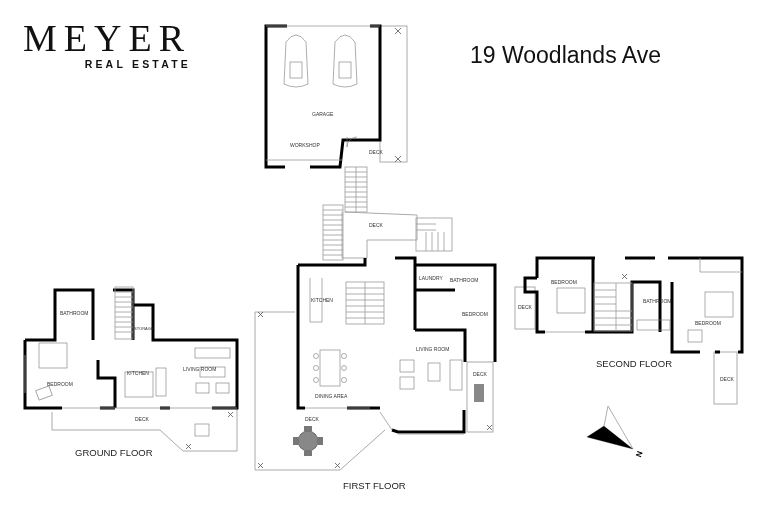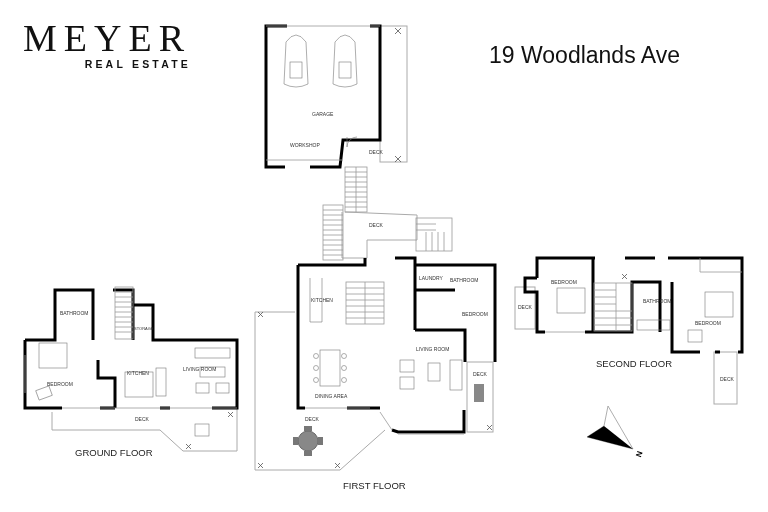--- a/index.html
+++ b/index.html
@@ -1,20 +1,20 @@
 <!DOCTYPE html>
 <html><head>
 <meta charset="utf-8">
 <style>
   html, body { margin:0; padding:0; background:#ffffff; }
   body { width:768px; height:512px; position:relative; overflow:hidden; font-family:"Liberation Sans", sans-serif; color:#111; }
   .logo { position:absolute; left:16px; top:18px; width:175px; text-align:right; }
   .logo-name { font-family:"Liberation Serif", serif; font-size:38px; letter-spacing:7px; line-height:40px; color:#111; margin-left:4px; }
   .logo-sub { font-family:"Liberation Sans", sans-serif; font-size:10.5px; letter-spacing:3.2px; margin-top:0; color:#111; font-weight:bold; }
-  .address { position:absolute; left:470px; top:40px; width:210px; text-align:right; font-size:23px; line-height:30px; color:#111; }
+  .address { position:absolute; left:470px; top:40px; width:210px; text-align:left; font-size:23px; line-height:30px; color:#111; }
   svg.plan { position:absolute; left:0; top:0; }
   .lbl { font-family:"Liberation Sans", sans-serif; font-size:5px; fill:#333; }
   .floor-lbl { font-family:"Liberation Sans", sans-serif; font-size:9.5px; fill:#222; }
   .wall { stroke:#000; stroke-width:3; fill:none; }
   .thin { stroke:#999; stroke-width:0.8; fill:none; }
   .deck { stroke:#aaa; stroke-width:1; fill:none; }
   .furn { stroke:#777; stroke-width:0.6; fill:none; }
 </style>
 </head>
 <body>

